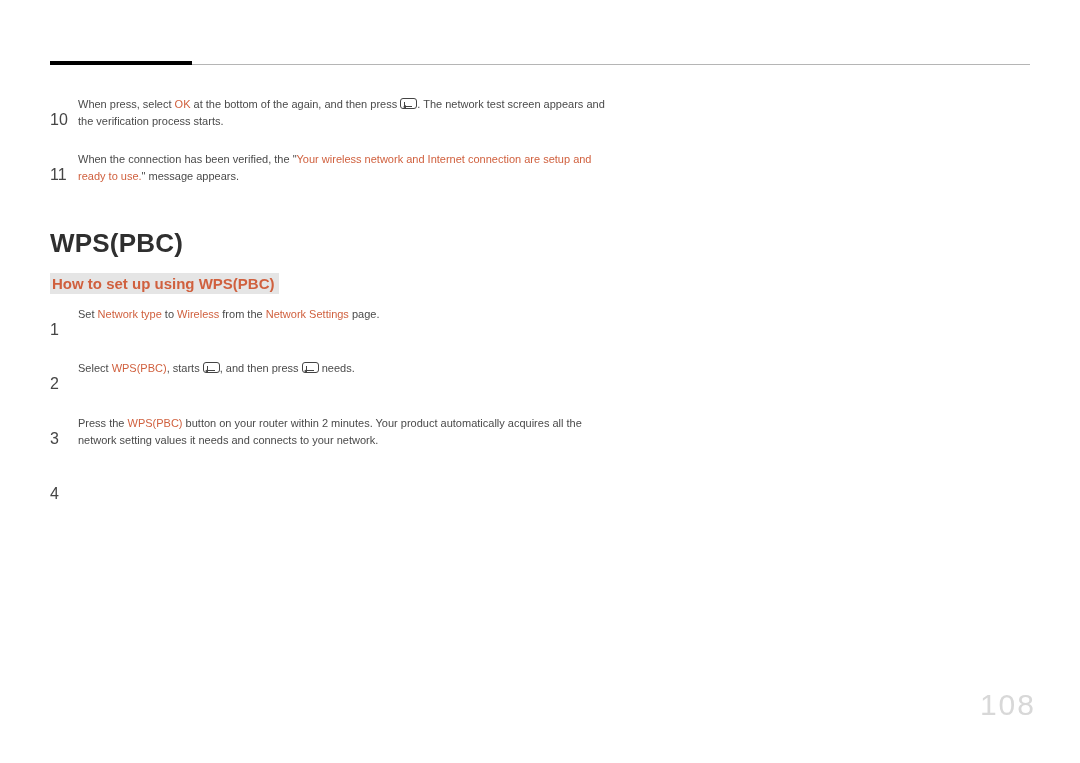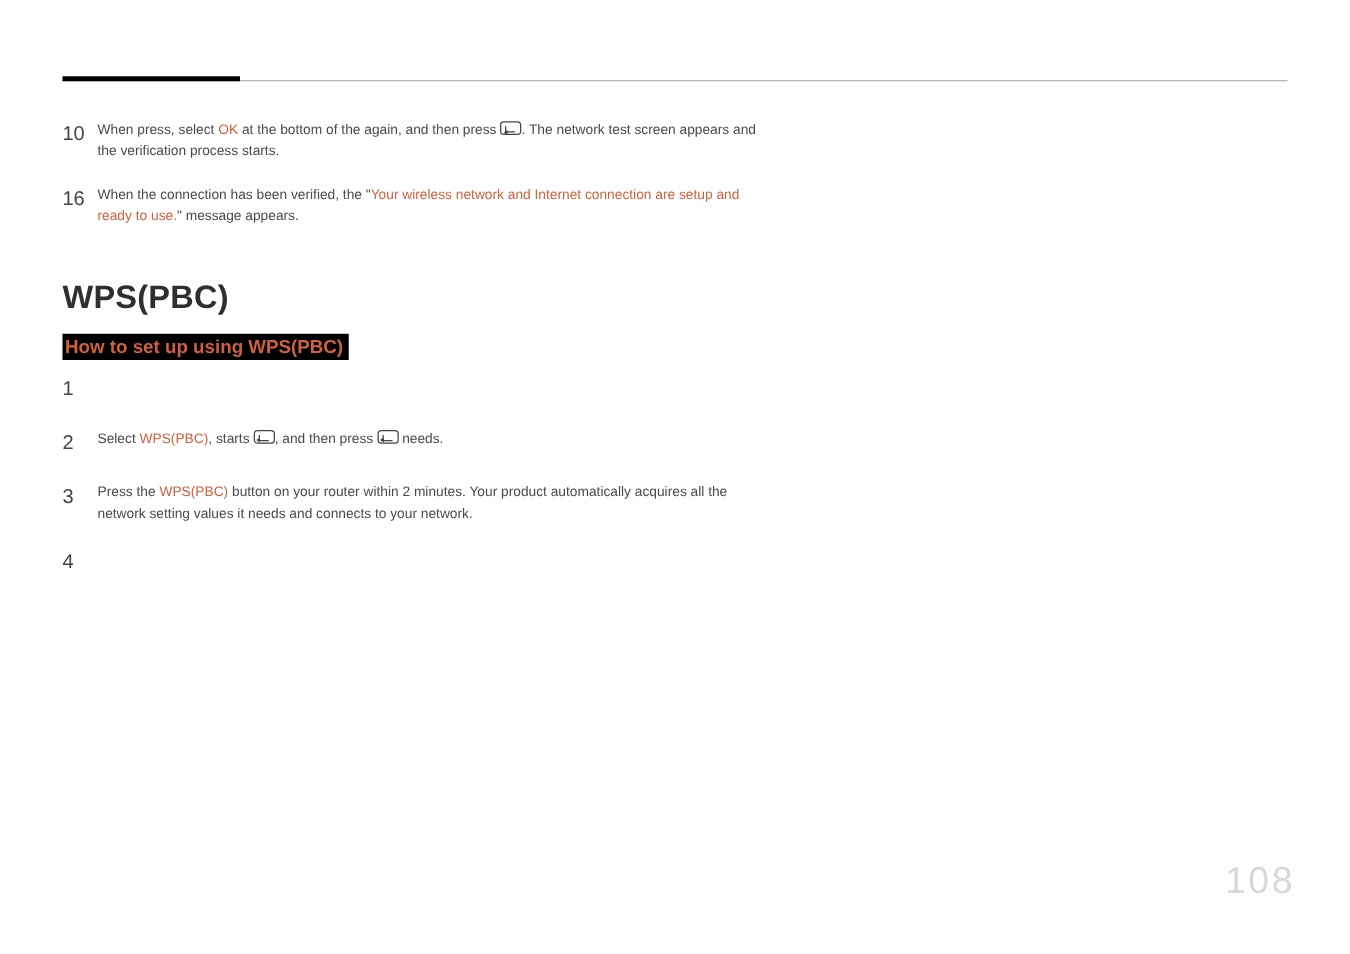--- a/index.html
+++ b/index.html
@@ -39,20 +39,21 @@
     margin-bottom: 18px;
     line-height: 1.55;
   }
   .step-num {
     width: 28px;
     flex: 0 0 28px;
     font-size: 16px;
     color: #454545;
     font-weight: 400;
     padding-top: 0px;
+    margin-top: 12px;
   }
   .step-num.wide { width: 28px; flex: 0 0 28px; }
   .step-body {
     font-size: 11px;
     color: #4a4a4a;
   }
   .strong-red { color: #d0603e; font-weight: 400; }
   .icon-enter {
     display: inline-block;
     width: 17px; height: 11px;
@@ -85,21 +86,21 @@
     color: #2f2f2f;
     margin-top: 40px;
     margin-bottom: 14px;
     letter-spacing: 0.2px;
   }
   .h3-title {
     display: inline-block;
     font-size: 15px;
     font-weight: 700;
     color: #d0603e;
-    background: #000000;
+    background: #e5e5e5;
     padding: 2px 4px 2px 2px;
     margin-bottom: 12px;
   }
   .intro-line {
     font-size: 11px;
     color: #4a4a4a;
     margin-bottom: 12px;
   }
   .page-number {
     position: absolute;
@@ -118,32 +119,33 @@
 <div class="header-accent"></div>
 
 <div class="content">
 
   <div id="top-steps">
       <div class="step">
         <div class="step-num wide">10</div>
         <div class="step-body"><span>When press, select </span><span class="strong-red">OK</span><span> at the bottom of the again, and then press </span><span class="icon-enter"></span><span>. The network test screen appears and the verification process starts.</span></div>
       </div>
       <div class="step">
-        <div class="step-num wide">16</div>
+        <div class="step-num wide">11</div>
         <div class="step-body"><span>When the connection has been verified, the "</span><span class="strong-red">Your wireless network and Internet connection are setup and ready to use.</span><span>" message appears.</span></div>
       </div>
     </div>
 
   <div class="h2-title">WPS(PBC)</div>
   <div><span class="h3-title">How to set up using WPS(PBC)</span></div>
 
 
   <div id="steps-list">
       <div class="step">
         <div class="step-num">1</div>
+        <div class="step-body"><span>Set </span><span class="strong-red">Network type</span><span> to </span><span class="strong-red">Wireless</span><span> from the </span><span class="strong-red">Network Settings</span><span> page.</span></div>
       </div>
       <div class="step">
         <div class="step-num">2</div>
         <div class="step-body"><span>Select </span><span class="strong-red">WPS(PBC)</span><span>, starts </span><span class="icon-enter"></span><span>, and then press </span><span class="icon-enter"></span><span> needs.</span></div>
       </div>
       <div class="step">
         <div class="step-num">3</div>
         <div class="step-body"><span>Press the </span><span class="strong-red">WPS(PBC)</span><span> button on your router within 2 minutes. Your product automatically acquires all the network setting values it needs and connects to your network.</span></div>
       </div>
       <div class="step">

